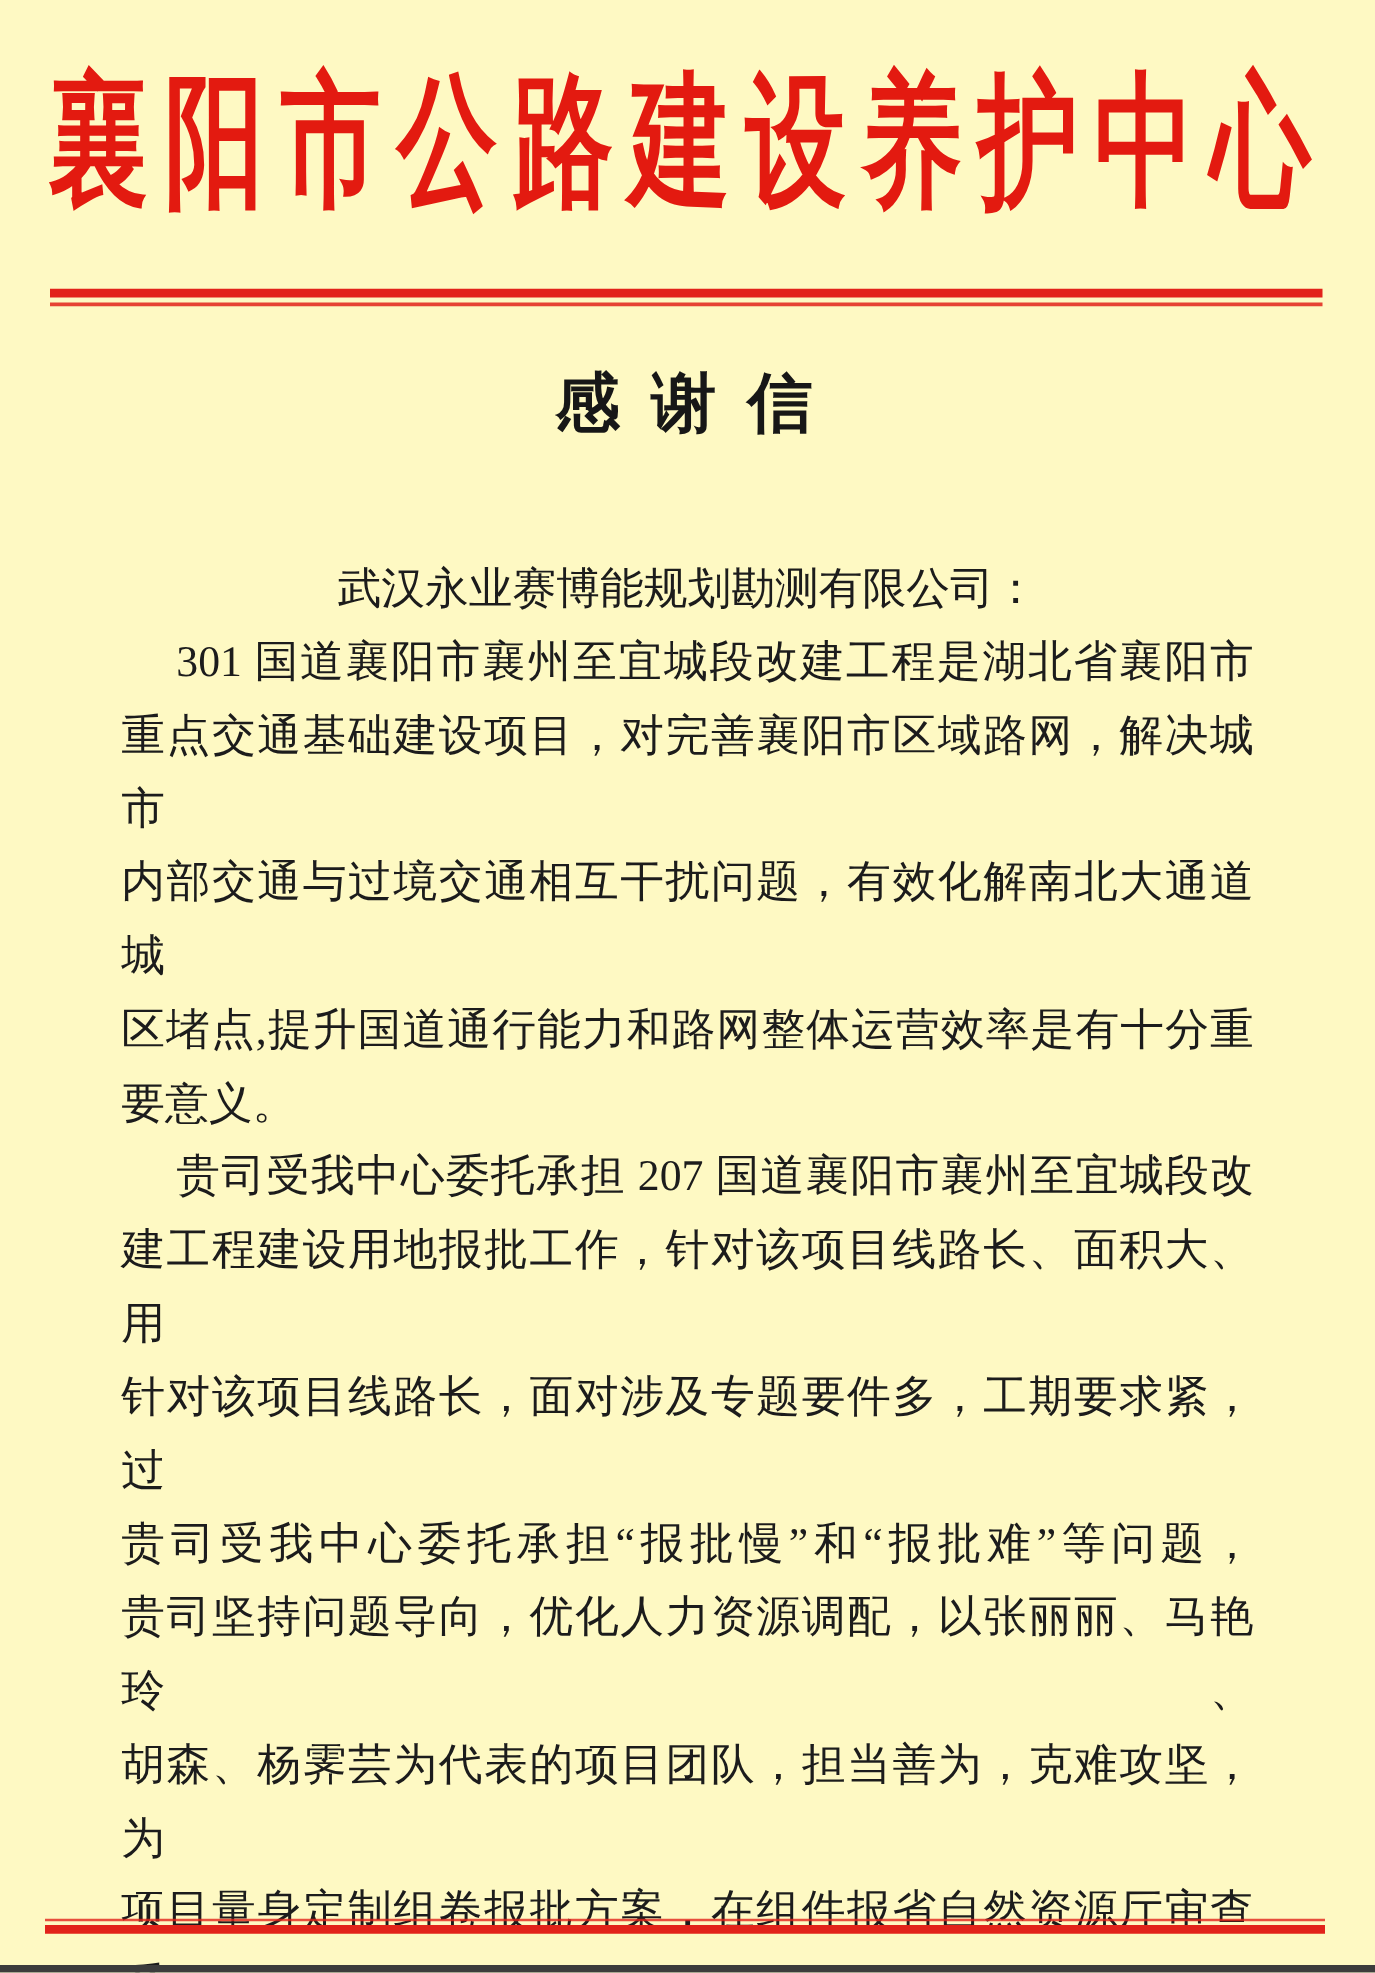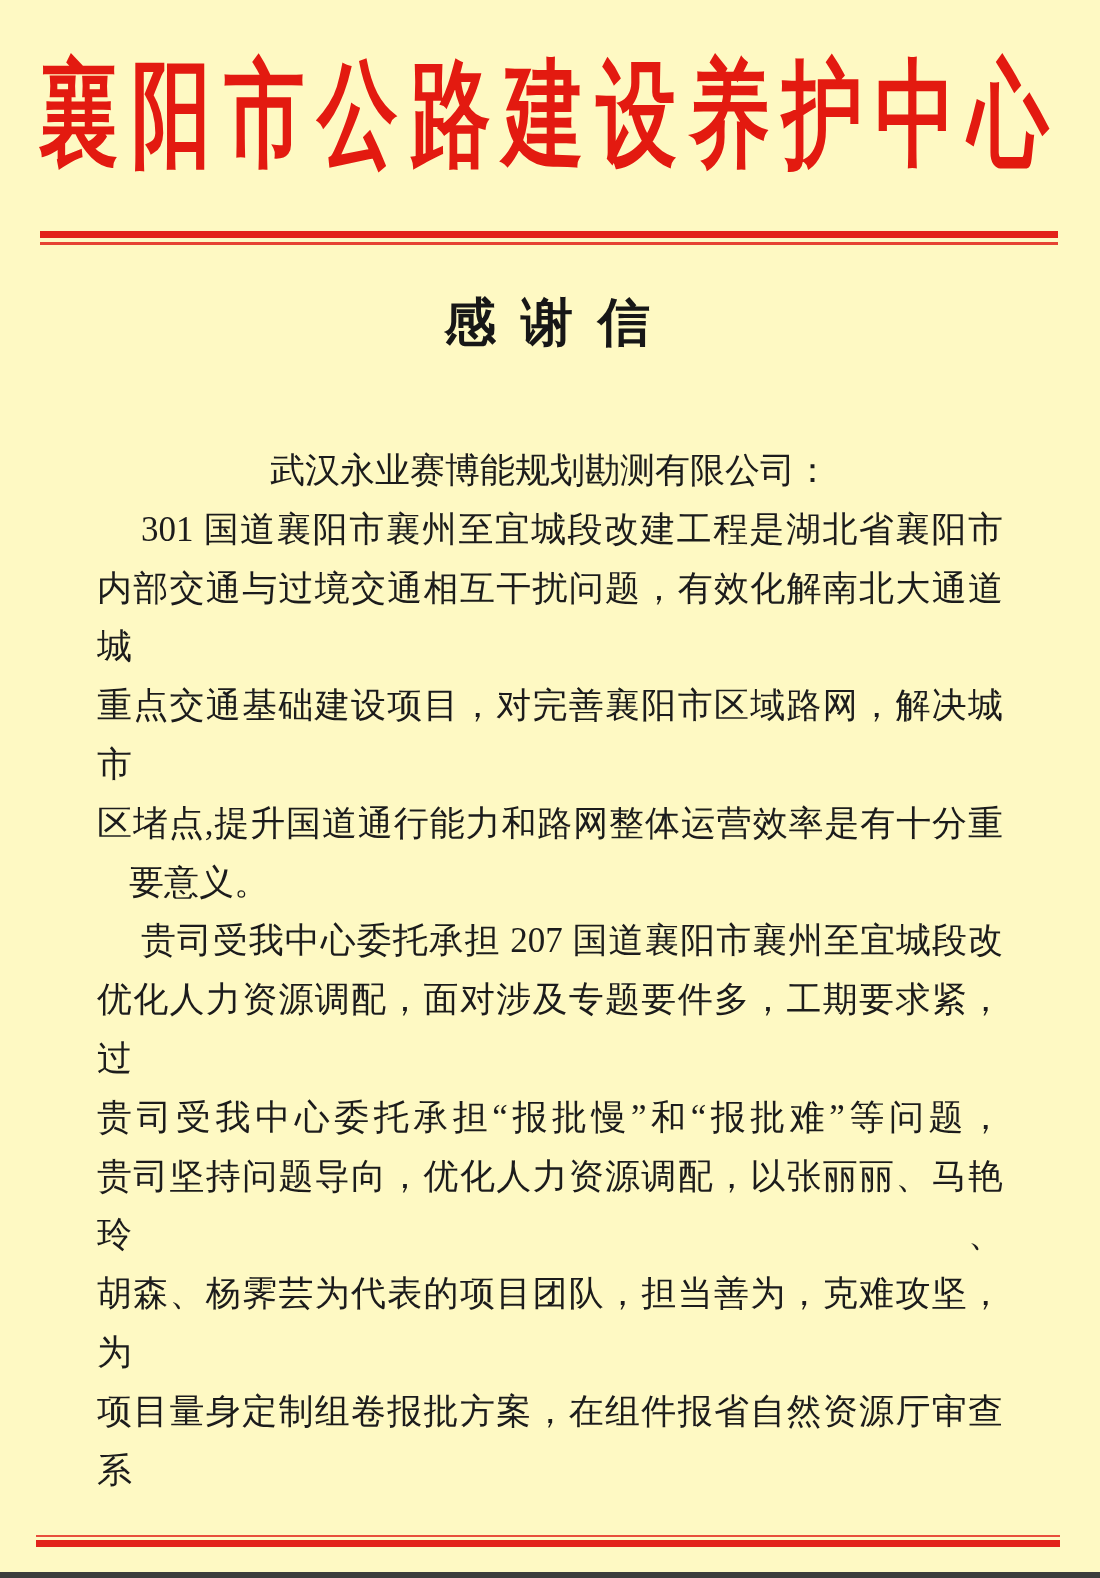--- a/index.html
+++ b/index.html
@@ -81,21 +81,20 @@
     text-align: center;
     white-space: nowrap;
   }
   .line {
     text-align: justify;
     text-align-last: justify;
   }
   .line.short {
     text-align: left;
     text-align-last: left;
-    margin-left: 32px;
   }
   .line.indent {
     text-indent: 44px;
   }
 
   
   .footer-rule {
     position: absolute;
     top: 1535px;
     left: 36px;
@@ -137,26 +136,27 @@
     <div class="gap"></div>
     <div class="thin"></div>
   </div>
 
   <div class="letter-title">感 谢 信</div>
 
   <div class="letter-body">
     <div class="salutation">武汉永业赛博能规划勘测有限公司：</div>
 
     <div class="line indent">301 国道襄阳市襄州至宜城段改建工程是湖北省襄阳市</div>
+    <div class="line">重点交通基础建设项目，对完善襄阳市区域路网，解决城市</div>
     <div class="line">内部交通与过境交通相互干扰问题，有效化解南北大通道城</div>
-    <div class="line">重点交通基础建设项目，对完善襄阳市区域路网，解决城市</div>
     <div class="line">区堵点,提升国道通行能力和路网整体运营效率是有十分重</div>
     <div class="line short">要意义。</div>
     <div class="line indent">贵司受我中心委托承担 207 国道襄阳市襄州至宜城段改</div>
-    <div class="line">优化人力资源调配，面对涉及专题要件多，工期要求紧，过</div>
+    <div class="line">建工程建设用地报批工作，针对该项目线路长、面积大、用</div>
+    <div class="line">针对该项目线路长，面对涉及专题要件多，工期要求紧，过</div>
     <div class="line">贵司受我中心委托承担“报批慢”和“报批难”等问题，</div>
     <div class="line">贵司坚持问题导向，优化人力资源调配，以张丽丽、马艳玲、</div>
     <div class="line">胡森、杨霁芸为代表的项目团队，担当善为，克难攻坚，为</div>
     <div class="line">项目量身定制组卷报批方案，在组件报省自然资源厅审查系</div>
 
   </div>
 
   <div class="footer-rule">
     <div class="thin"></div>
     <div class="gap"></div>

